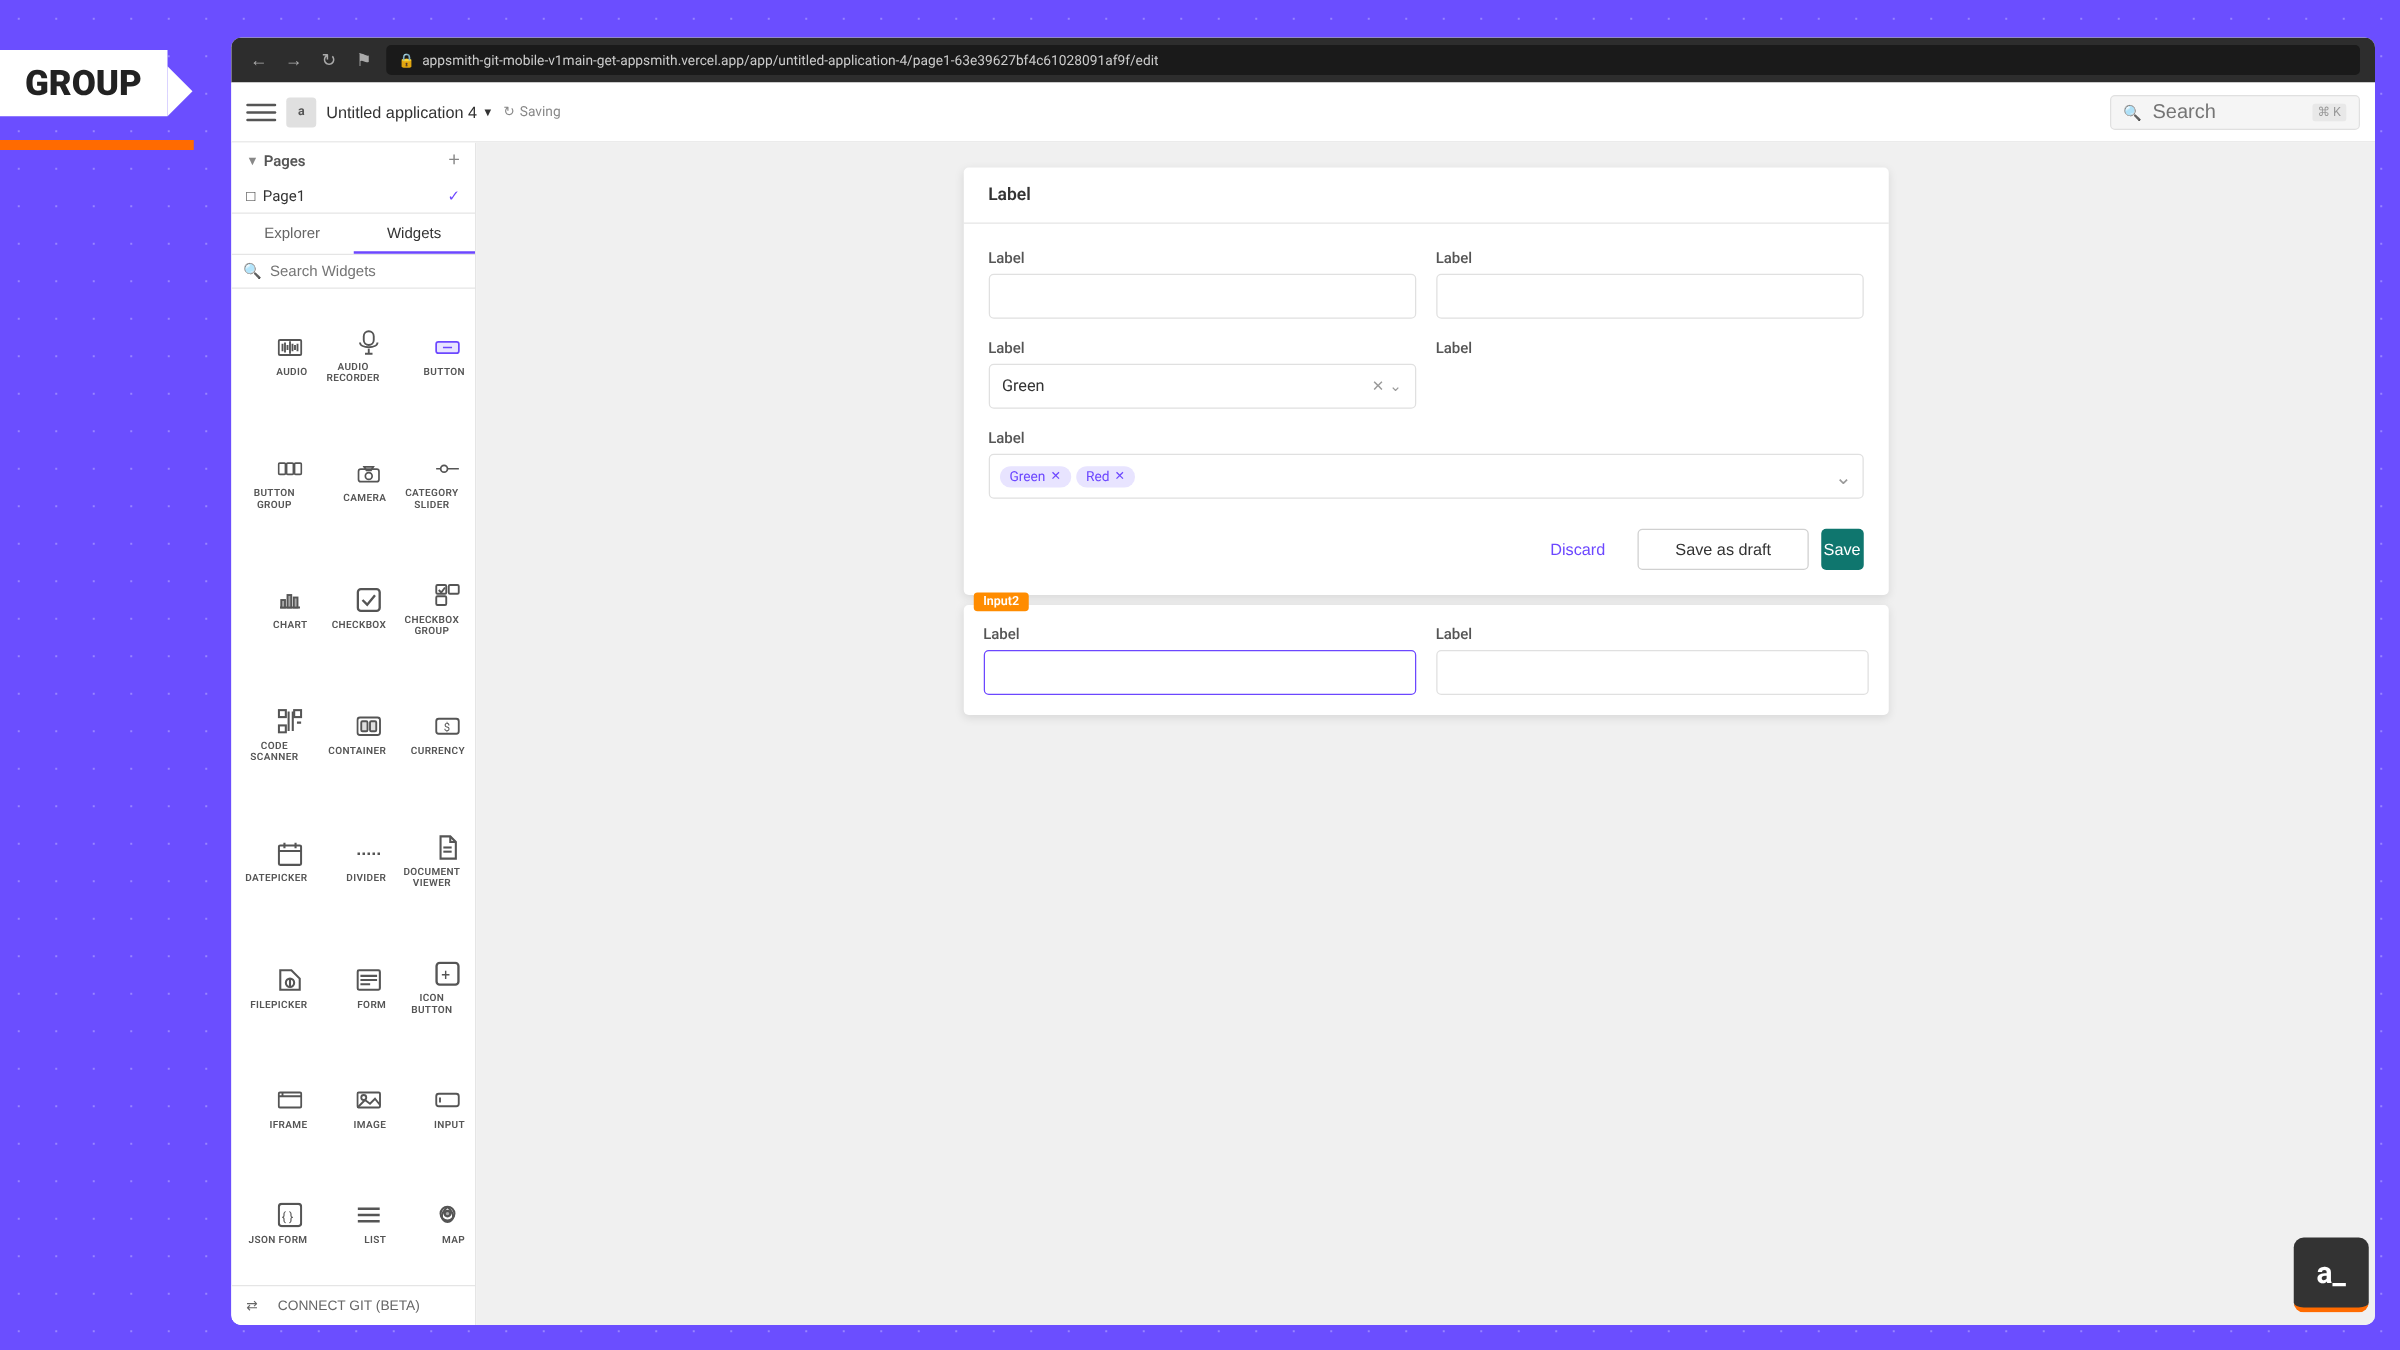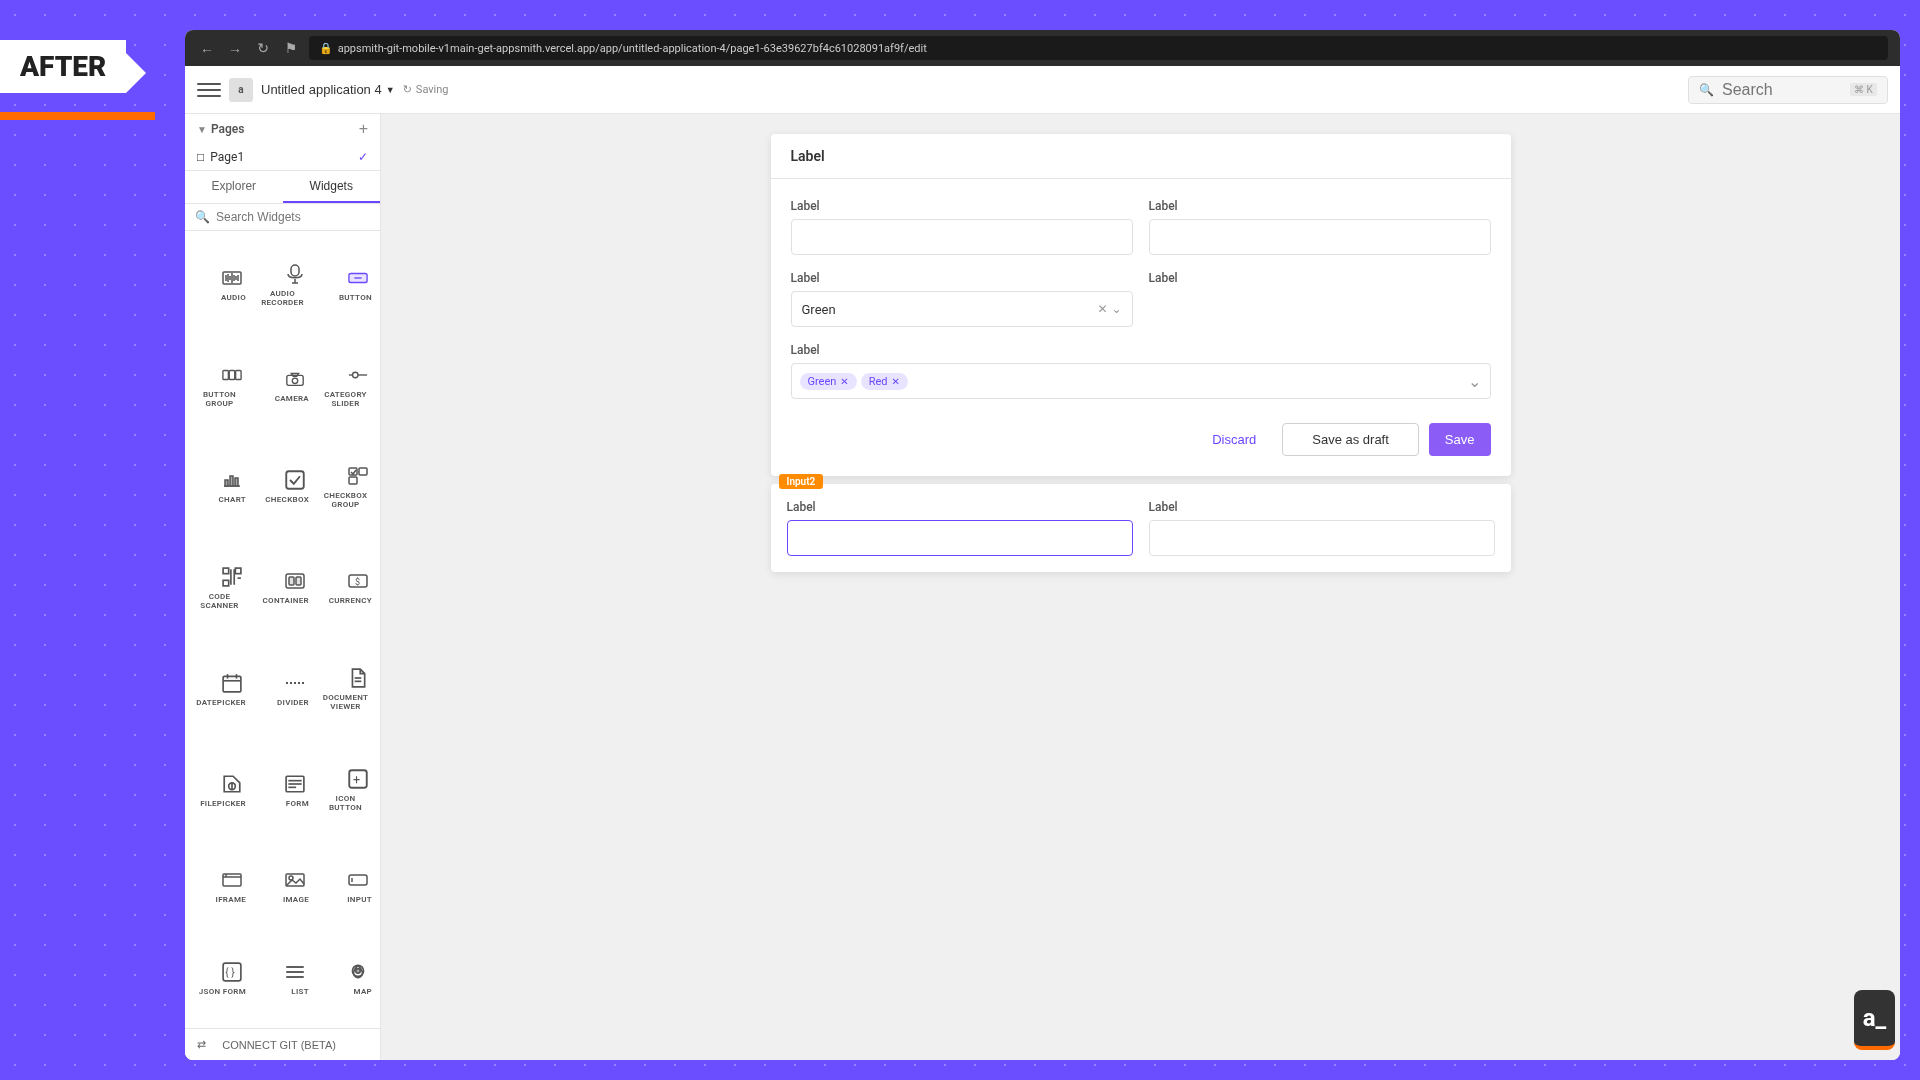--- a/index.html
+++ b/index.html
@@ -437,27 +437,27 @@
       background: white;
       border: 1.5px solid #d0d0d0;
       border-radius: 4px;
       color: #333;
       font-size: 13px;
       cursor: pointer;
       padding: 8px 29px;
     }
 
     .btn-save {
-      background: #8b5cf6;
+      background: #0f766e;
       border: none;
       border-radius: 4px;
       color: white;
       font-size: 13px;
       cursor: pointer;
-      padding: 8px 16px;
+      padding: 8px 2px;
     }
 
     
     .input2-panel {
       background: white;
       border-radius: 4px;
       box-shadow: 0 2px 8px rgba(0,0,0,0.1);
       width: 740px;
       margin: 0 auto;
       margin-top: 8px;
@@ -510,21 +510,21 @@
       cursor: pointer;
       background: none;
       border: none;
     }
 
     
     .app-icon-br {
       position: absolute;
       bottom: 30px;
       right: 25px;
-      width: 41px;
+      width: 60px;
       height: 60px;
       background: #333;
       border-radius: 8px;
       display: flex;
       align-items: center;
       justify-content: center;
       font-size: 24px;
       font-weight: 700;
       color: white;
       border-bottom: 4px solid #FF6B00;
@@ -557,21 +557,21 @@
     
     .svg-icon {
       width: 20px;
       height: 20px;
     }
   </style>
 </head>
 <body>
 
 <div class="after-badge">
-  <span>AFTER</span>
+  <span>GROUP</span>
 </div>
 <div style="position:absolute;top:112px;left:0;width:155px;height:8px;background:#FF6B00;z-index:101;"></div>
 
 <div class="browser">
 
   <div class="browser-bar">
     <button class="browser-nav-btn">←</button>
     <button class="browser-nav-btn">→</button>
     <button class="browser-nav-btn">↻</button>
     <button class="browser-nav-btn">⚑</button>

